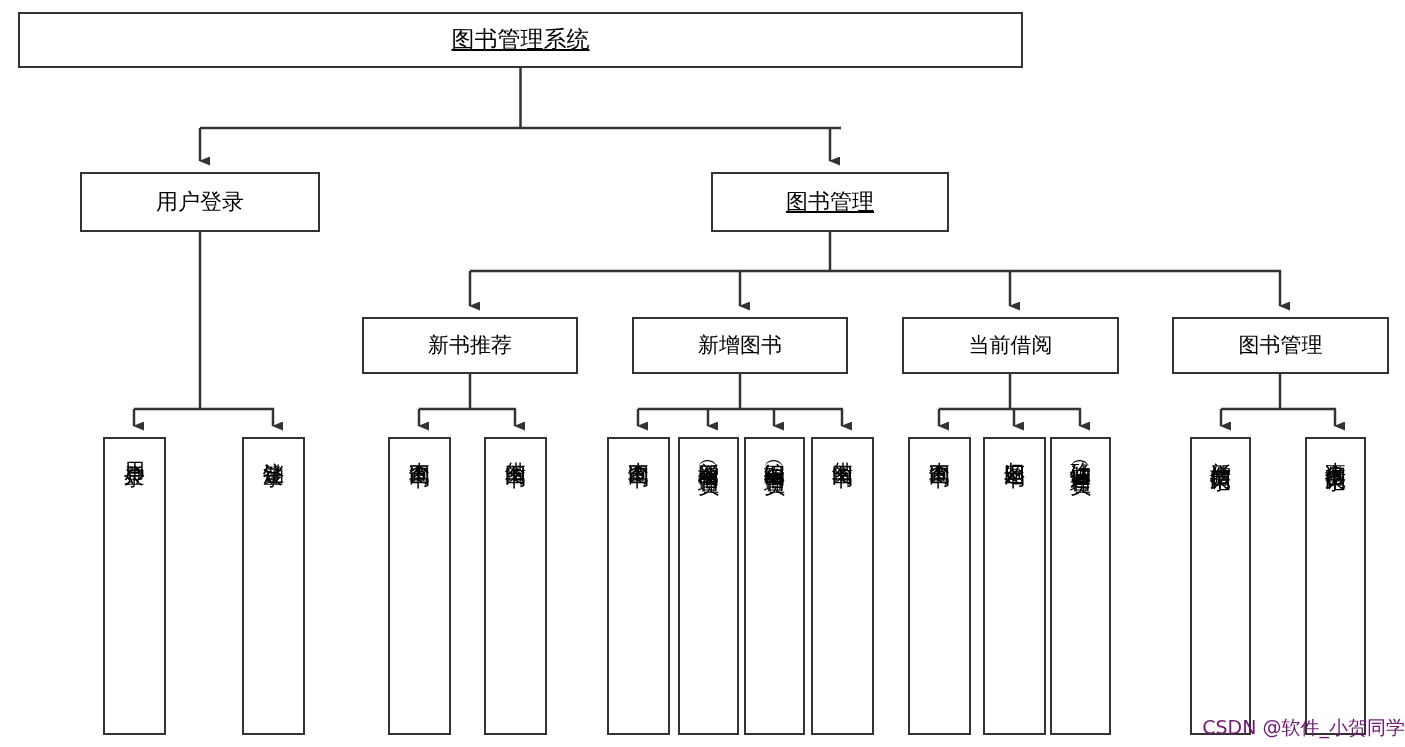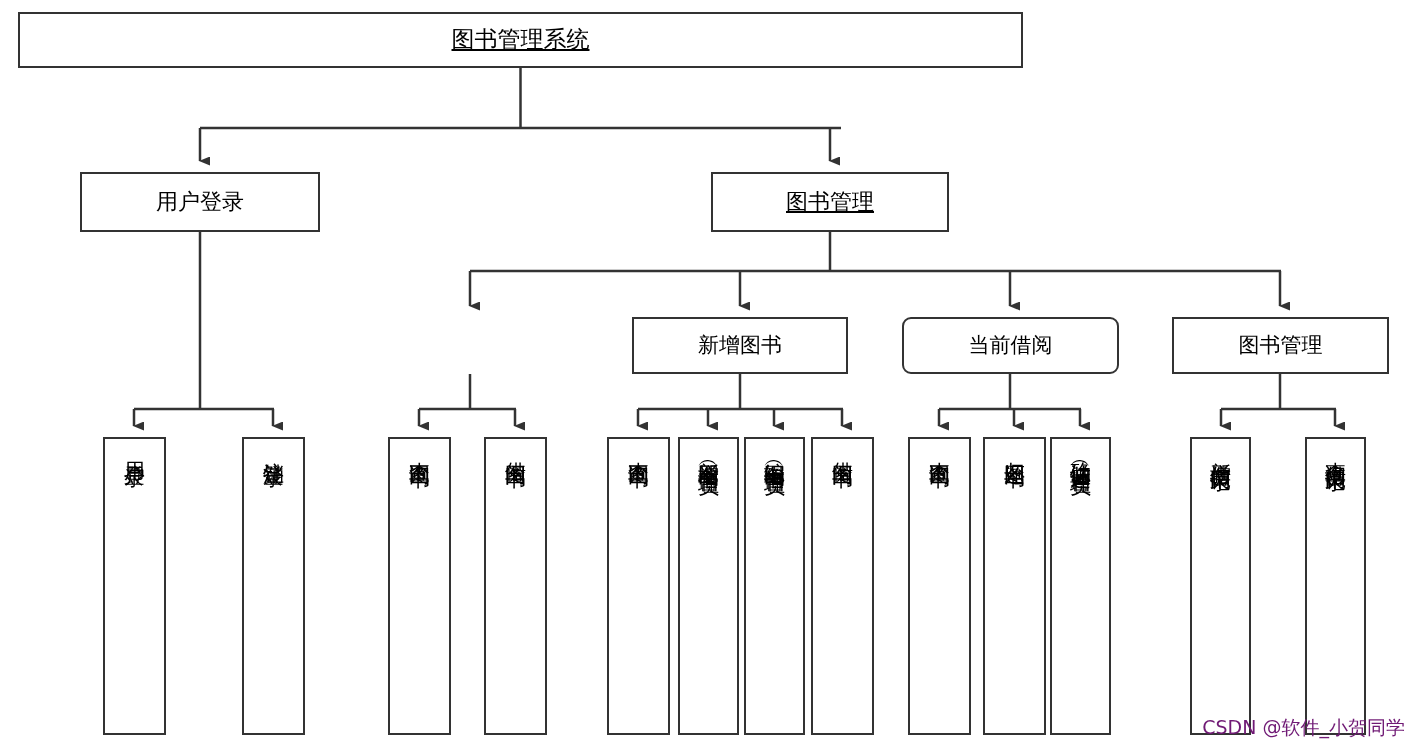--- a/index.html
+++ b/index.html
@@ -150,24 +150,27 @@
     <span class="node-label">图书管理系统</span>
   </div>
 
   <div class="node level-2" style="left:80px; top:172px; width:240px; height:60px;">
     <span class="node-label">用户登录</span>
   </div>
   <div class="node level-2" style="left:711px; top:172px; width:238px; height:60px;text-decoration:underline;">
     <span class="node-label">图书管理</span>
   </div>
 
+  <div class="node level-3" style="left:362px; top:317px; width:216px; height:57px;">
+    <span class="node-label">新书推荐</span>
+  </div>
   <div class="node level-3" style="left:632px; top:317px; width:216px; height:57px;">
     <span class="node-label">新增图书</span>
   </div>
-  <div class="node level-3" style="left:902px; top:317px; width:217px; height:57px;border-radius:9px;">
+  <div class="node level-3" style="left:902px; top:317px; width:217px; height:57px;">
     <span class="node-label">当前借阅</span>
   </div>
   <div class="node level-3" style="left:1172px; top:317px; width:217px; height:57px;">
     <span class="node-label">图书管理</span>
   </div>
 
   <div class="node leaf" style="left:103px; top:437px; width:63px; height:298px;">
     <span class="node-label">用户登录</span>
   </div>
   <div class="node leaf" style="left:242px; top:437px; width:63px; height:298px;">

